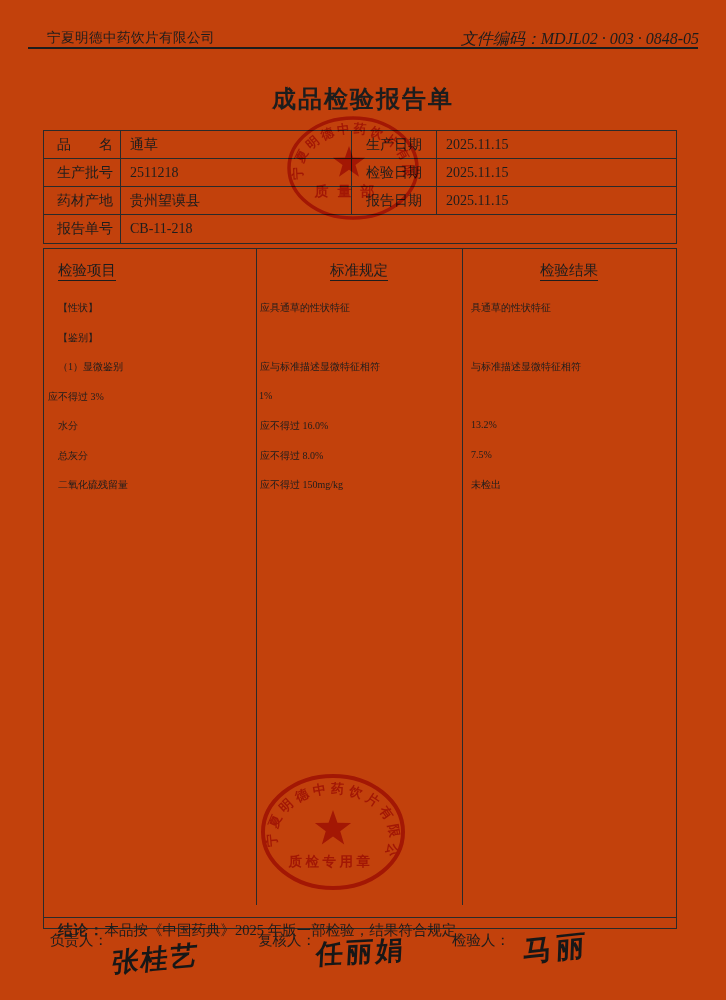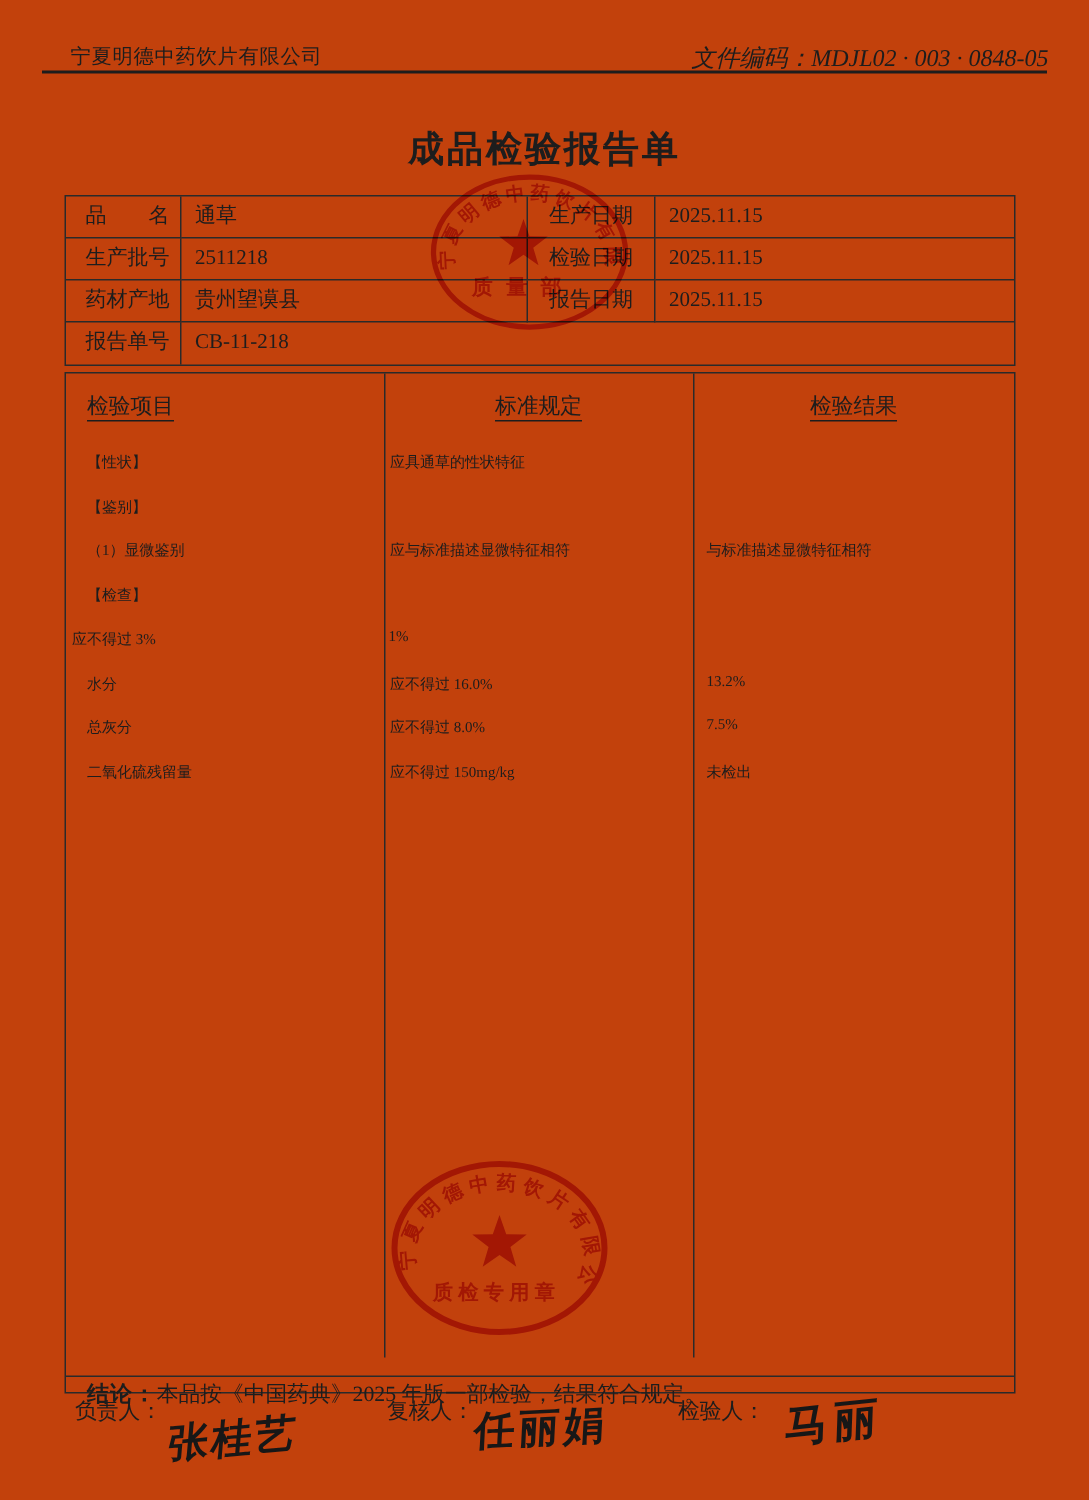--- a/index.html
+++ b/index.html
@@ -99,35 +99,31 @@
 
     <div class="mt-header">
       <div class="hc1 hc">检验项目</div>
       <div class="hc2 hc">标准规定</div>
       <div class="hc3 hc">检验结果</div>
     </div>
 
     <div class="mt-row first">
       <div class="c1">【性状】</div>
       <div class="c2">应具通草的性状特征</div>
+      <div class="c3">具通草的性状特征</div>
     </div>
     <div class="mt-row">
       <div class="c1">【鉴别】</div>
       <div class="c2"></div>
       <div class="c3"></div>
     </div>
     <div class="mt-row">
       <div class="c1">（1）显微鉴别</div>
       <div class="c2">应与标准描述显微特征相符</div>
       <div class="c3">与标准描述显微特征相符</div>
-    </div>
-    <div class="mt-row">
-      <div class="c1">【检查】</div>
-      <div class="c2"></div>
-      <div class="c3"></div>
     </div>
     <div class="mt-row">
       <div class="c2">应不得过 3%</div>
       <div class="c3">1%</div>
     </div>
     <div class="mt-row">
       <div class="c1">水分</div>
       <div class="c2">应不得过 16.0%</div>
       <div class="c3">13.2%</div>
     </div>

